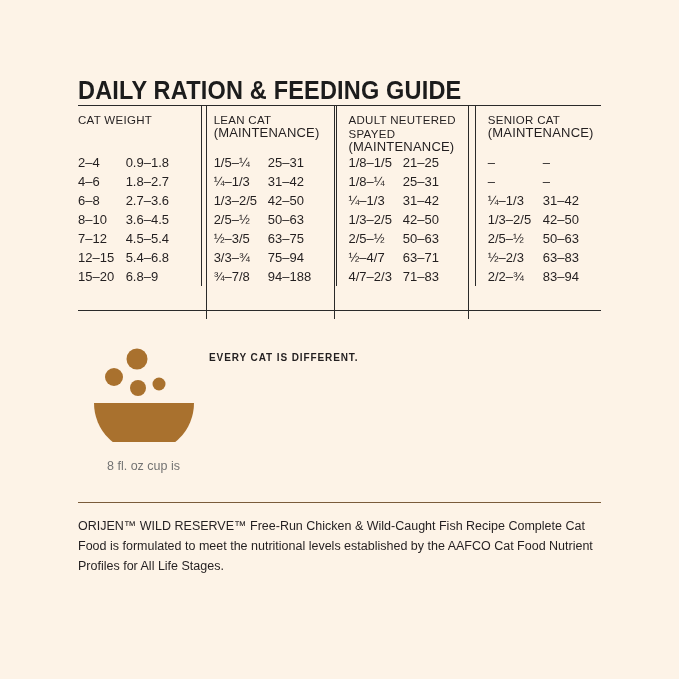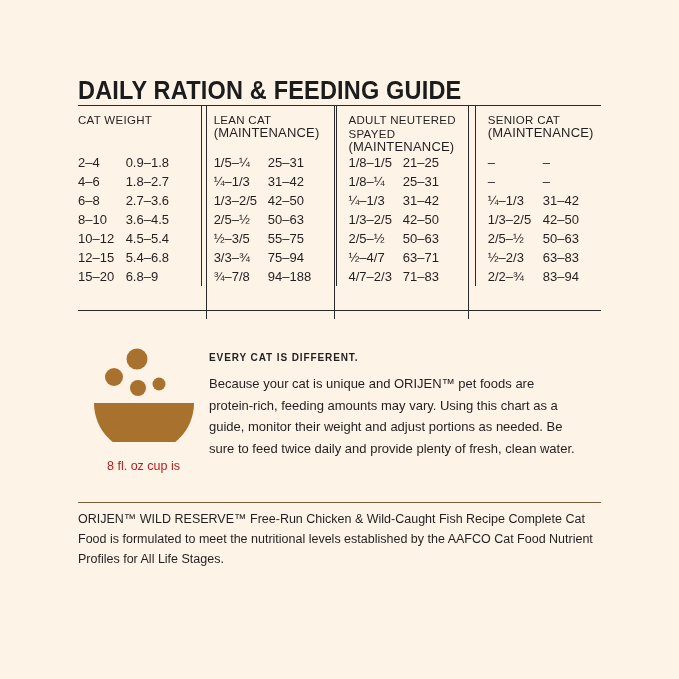--- a/index.html
+++ b/index.html
@@ -111,21 +111,21 @@
   .bowl-col {
     width: 131px;
     flex: 0 0 131px;
     text-align: center;
     padding-top: 6px;
   }
   .bowl-caption {
     margin-top: 11px;
     font-size: 12.5px;
     line-height: 19px;
-    color: #b91c1c;
+    color: #737373;
   }
   .txt-col {
     flex: 1;
     padding-top: 10px;
   }
   .every-cat {
     font-size: 10px;
     font-weight: bold;
     letter-spacing: 0.9px;
     margin: 0 0 10px 0;
@@ -135,21 +135,21 @@
     line-height: 21.5px;
     margin: 0;
     max-width: 370px;
   }
 
   
   .footer {
     margin-top: 26px;
     width: 523px;
     border-top: 1.2px solid #7a5b3a;
-    padding-top: 6px;
+    padding-top: 13px;
   }
   .footer p {
     margin: 0;
     font-size: 12.5px;
     line-height: 20px;
   }
 </style>
 </head>
 <body>
 
@@ -213,24 +213,24 @@
           <td class="c-lb">8–10</td>
           <td class="c-kg">3.6–4.5</td>
           <td class="c-cups1 vline">2/5–½</td>
           <td class="c-g1">50–63</td>
           <td class="c-cups2 vline">1/3–2/5</td>
           <td class="c-g2">42–50</td>
           <td class="c-cups3 vline">1/3–2/5</td>
           <td class="c-g3">42–50</td>
         </tr>
         <tr>
-          <td class="c-lb">10–12</td>
+          <td class="c-lb">7–12</td>
           <td class="c-kg">4.5–5.4</td>
           <td class="c-cups1 vline">½–3/5</td>
-          <td class="c-g1">55–75</td>
+          <td class="c-g1">63–75</td>
           <td class="c-cups2 vline">2/5–½</td>
           <td class="c-g2">50–63</td>
           <td class="c-cups3 vline">2/5–½</td>
           <td class="c-g3">50–63</td>
         </tr>
         <tr>
           <td class="c-lb">12–15</td>
           <td class="c-kg">5.4–6.8</td>
           <td class="c-cups1 vline">3/3–¾</td>
           <td class="c-g1">75–94</td>
@@ -266,21 +266,20 @@
         <circle cx="52" cy="40" r="8" fill="#a9712e"></circle>
         <circle cx="73" cy="36" r="6.5" fill="#a9712e"></circle>
         <path d="M8 55 h100 a50 50 0 0 1 -100 0 z" fill="#a9712e"></path>
       </svg>
       <div class="bowl-caption">
         <div>8 fl. oz cup is</div>
       </div>
     </div>
     <div class="txt-col">
       <h2 class="every-cat">EVERY CAT IS DIFFERENT.</h2>
-      <p class="body-copy">Because your cat is unique and ORIJEN™ pet foods are protein-rich, feeding amounts may vary. Using this chart as a guide, monitor their weight and adjust portions as needed. Be sure to feed twice daily and provide plenty of fresh, clean water.</p>
     </div>
   </div>
 
   <div class="footer">
     <p>ORIJEN™ WILD RESERVE™ Free-Run Chicken &amp; Wild-Caught Fish Recipe Complete Cat Food is formulated to meet the nutritional levels established by the AAFCO Cat Food Nutrient Profiles for All Life Stages.</p>
   </div>
 
 </div>
 
 </body></html>

